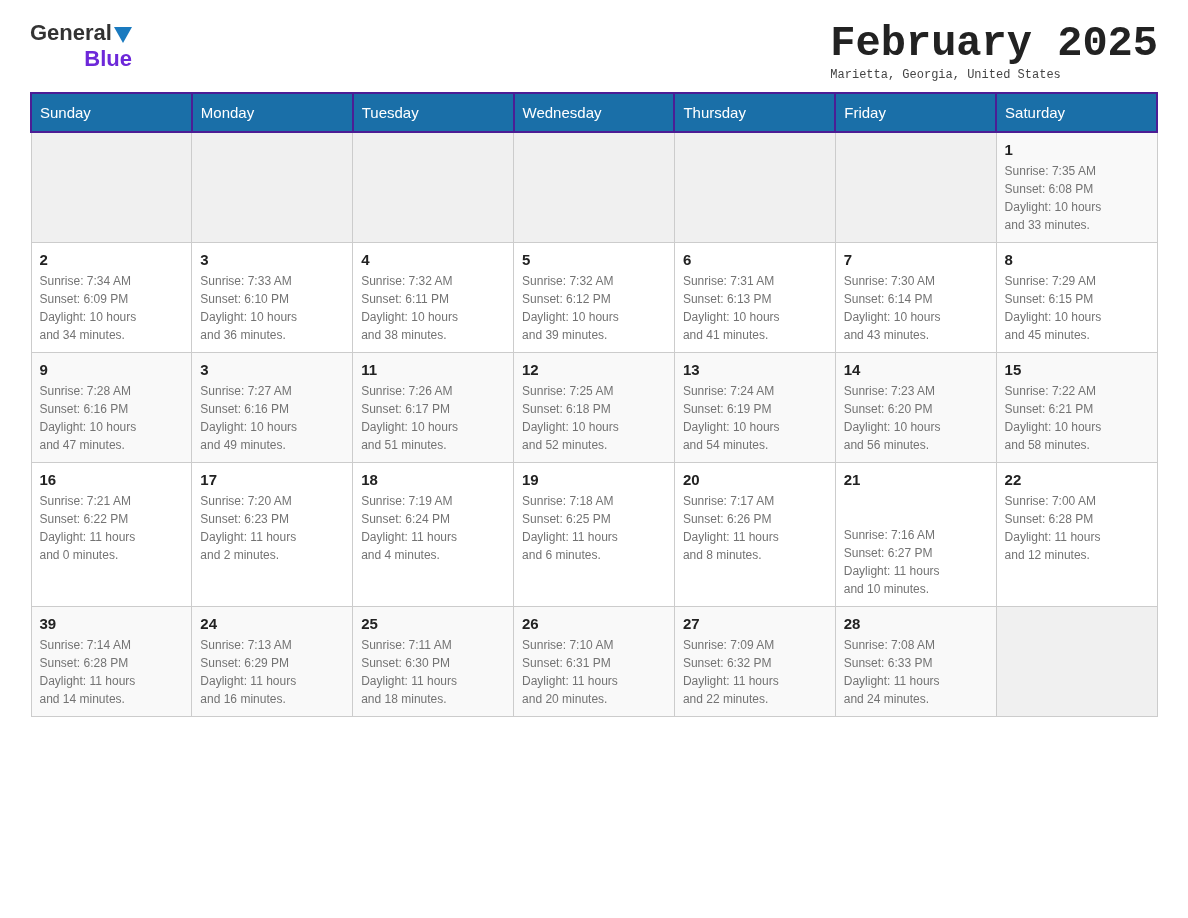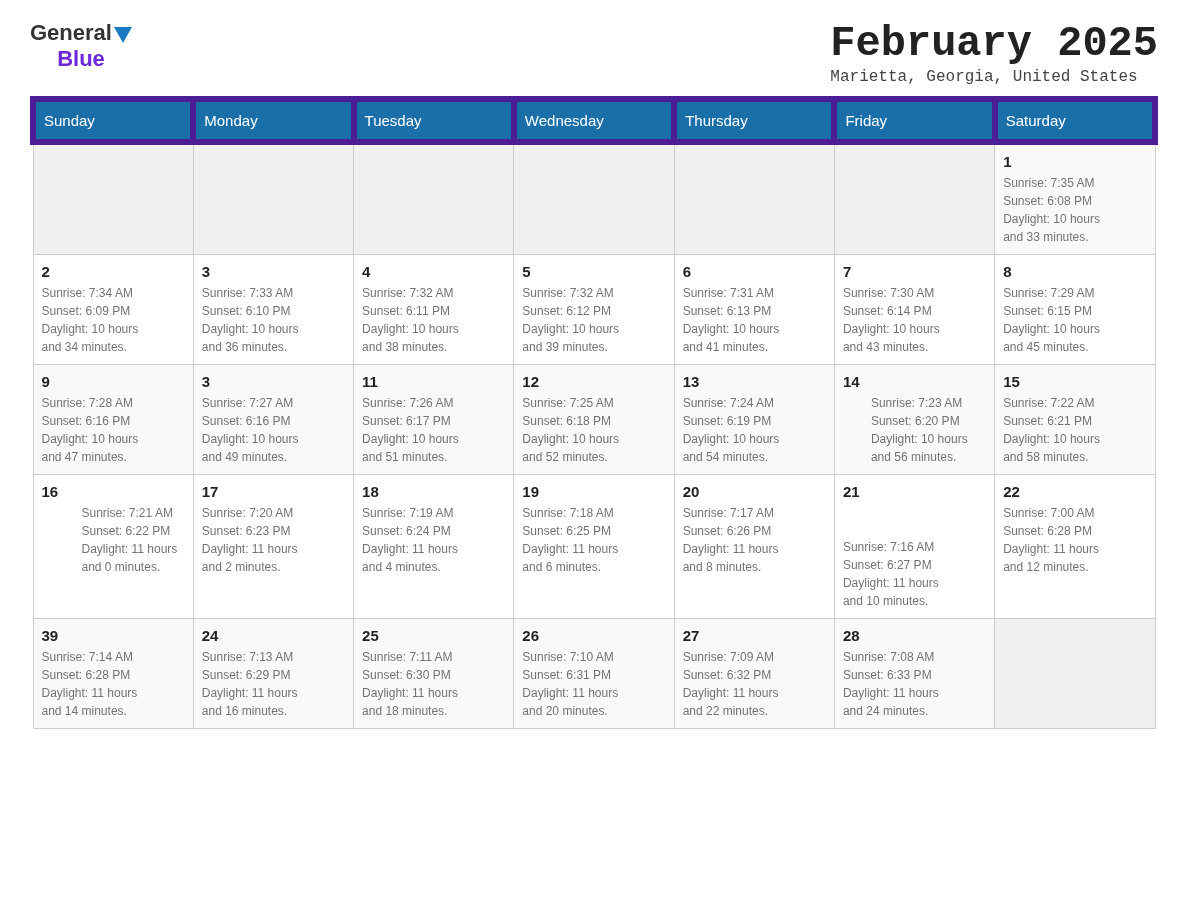--- a/index.html
+++ b/index.html
@@ -19,39 +19,39 @@
     .title-area {
       text-align: left;
       font-family: Liberation Mono, monospace;
     }
     .title-area h1 {
       font-size: 42px;
       font-weight: bold;
       color: #222;
     }
     .title-area h2 {
-      font-size: 16px;
+      font-size: 12px;
       font-weight: normal;
       color: #444;
     }
     .calendar {
       width: 100%;
       border-collapse: collapse;
       margin-top: 10px;
     }
     .calendar thead tr {
       background-color: #1a6fa8;
     }
     .calendar thead th {
       color: #fff;
       font-size: 15px;
       font-weight: normal;
       padding: 10px 8px;
       text-align: left;
-      border: 6px solid #4c1d95;
+      border: 2px solid #4c1d95;
     }
     .calendar tbody td {
       vertical-align: top;
       padding: 8px;
       border: 1px solid #ccc;
       width: 14.28%;
       min-height: 120px;
       font-size: 12px;
       color: #333;
       background: #fff;
@@ -73,21 +73,21 @@
       font-size: 12px;
       color: #737373;
       line-height: 1.5;
     }
     .empty-cell {
       background: #f0f0f0 !important;
     }
     .logo-wrapper {
       display: flex;
       flex-direction: column;
-      align-items: center;
+      align-items: flex-end;
     }
     .logo-line1 {
       display: flex;
       align-items: center;
     }
     .logo-general {
       font-size: 22px;
       font-weight: bold;
       color: #333;
     }
@@ -234,37 +234,37 @@
         </td>
         <td>
           <span class="day-number">13</span>
           <div class="day-info" style="white-space: pre-line;">Sunrise: 7:24 AM
 Sunset: 6:19 PM
 Daylight: 10 hours
 and 54 minutes.</div>
         </td>
         <td>
           <span class="day-number">14</span>
-          <div class="day-info" style="white-space: pre-line; margin-left: 28px;">Sunrise: 7:23 AM
+          <div class="day-info" style="white-space: pre-line;">Sunrise: 7:23 AM
 Sunset: 6:20 PM
 Daylight: 10 hours
 and 56 minutes.</div>
         </td>
         <td>
           <span class="day-number">15</span>
           <div class="day-info" style="white-space: pre-line;">Sunrise: 7:22 AM
 Sunset: 6:21 PM
 Daylight: 10 hours
 and 58 minutes.</div>
         </td>
       </tr>
       <tr>
         <td>
           <span class="day-number">16</span>
-          <div class="day-info" style="white-space: pre-line; margin-left: 40px;">Sunrise: 7:21 AM
+          <div class="day-info" style="white-space: pre-line;">Sunrise: 7:21 AM
 Sunset: 6:22 PM
 Daylight: 11 hours
 and 0 minutes.</div>
         </td>
         <td>
           <span class="day-number">17</span>
           <div class="day-info" style="white-space: pre-line;">Sunrise: 7:20 AM
 Sunset: 6:23 PM
 Daylight: 11 hours
 and 2 minutes.</div>

